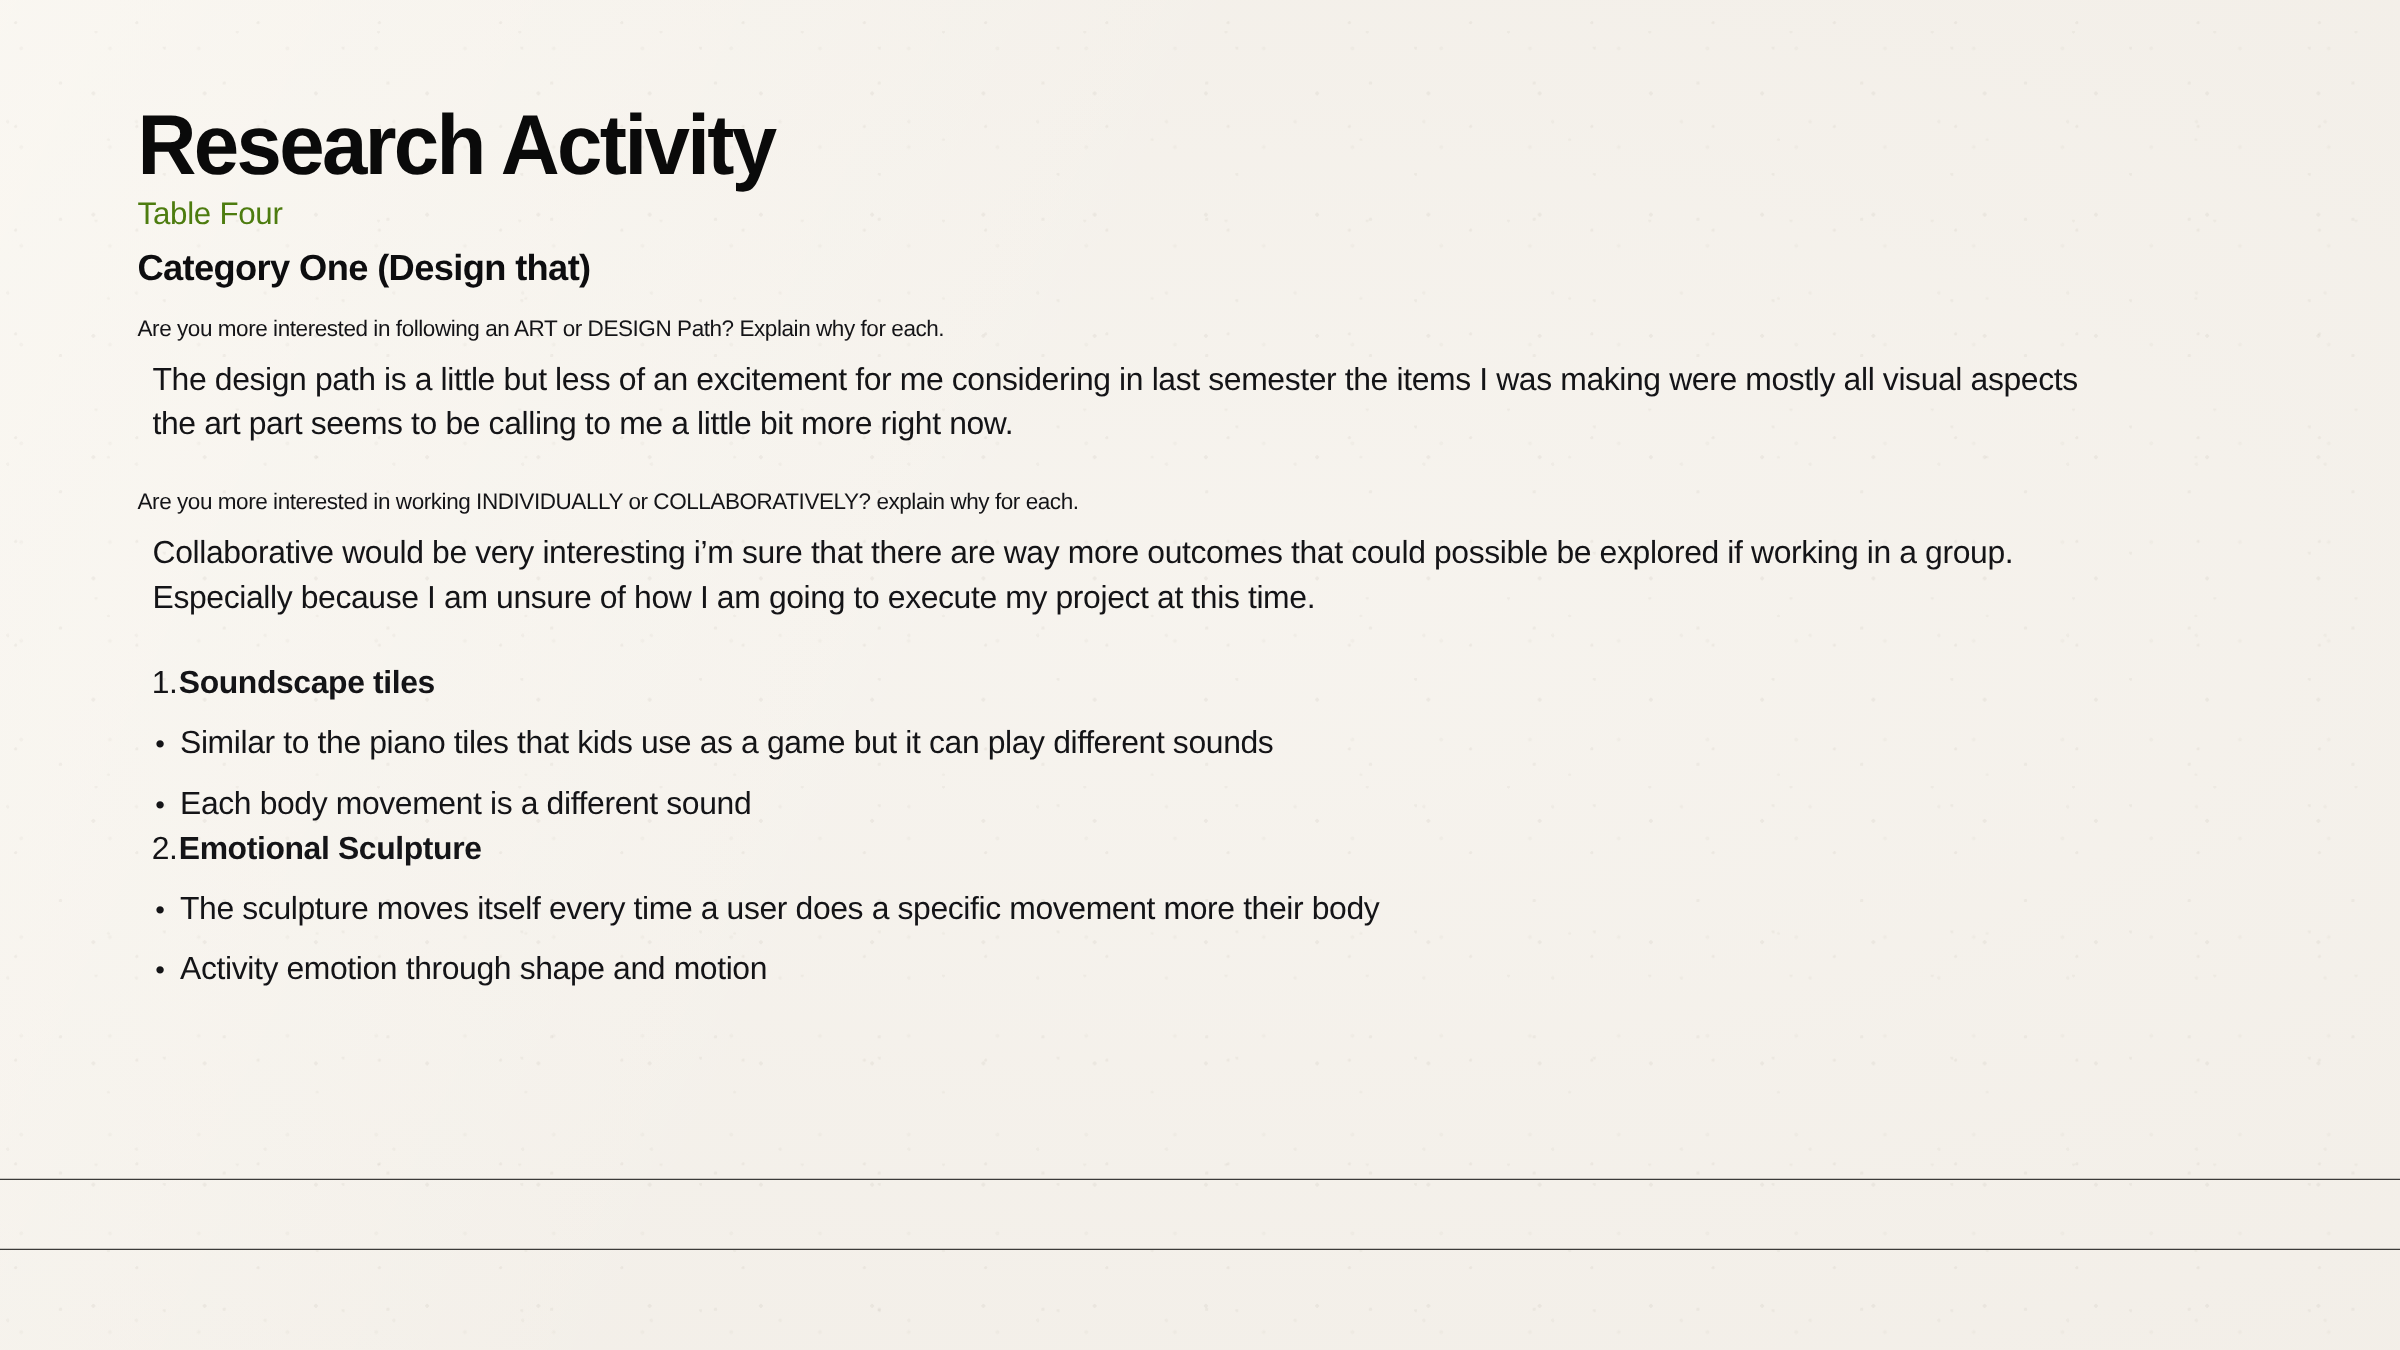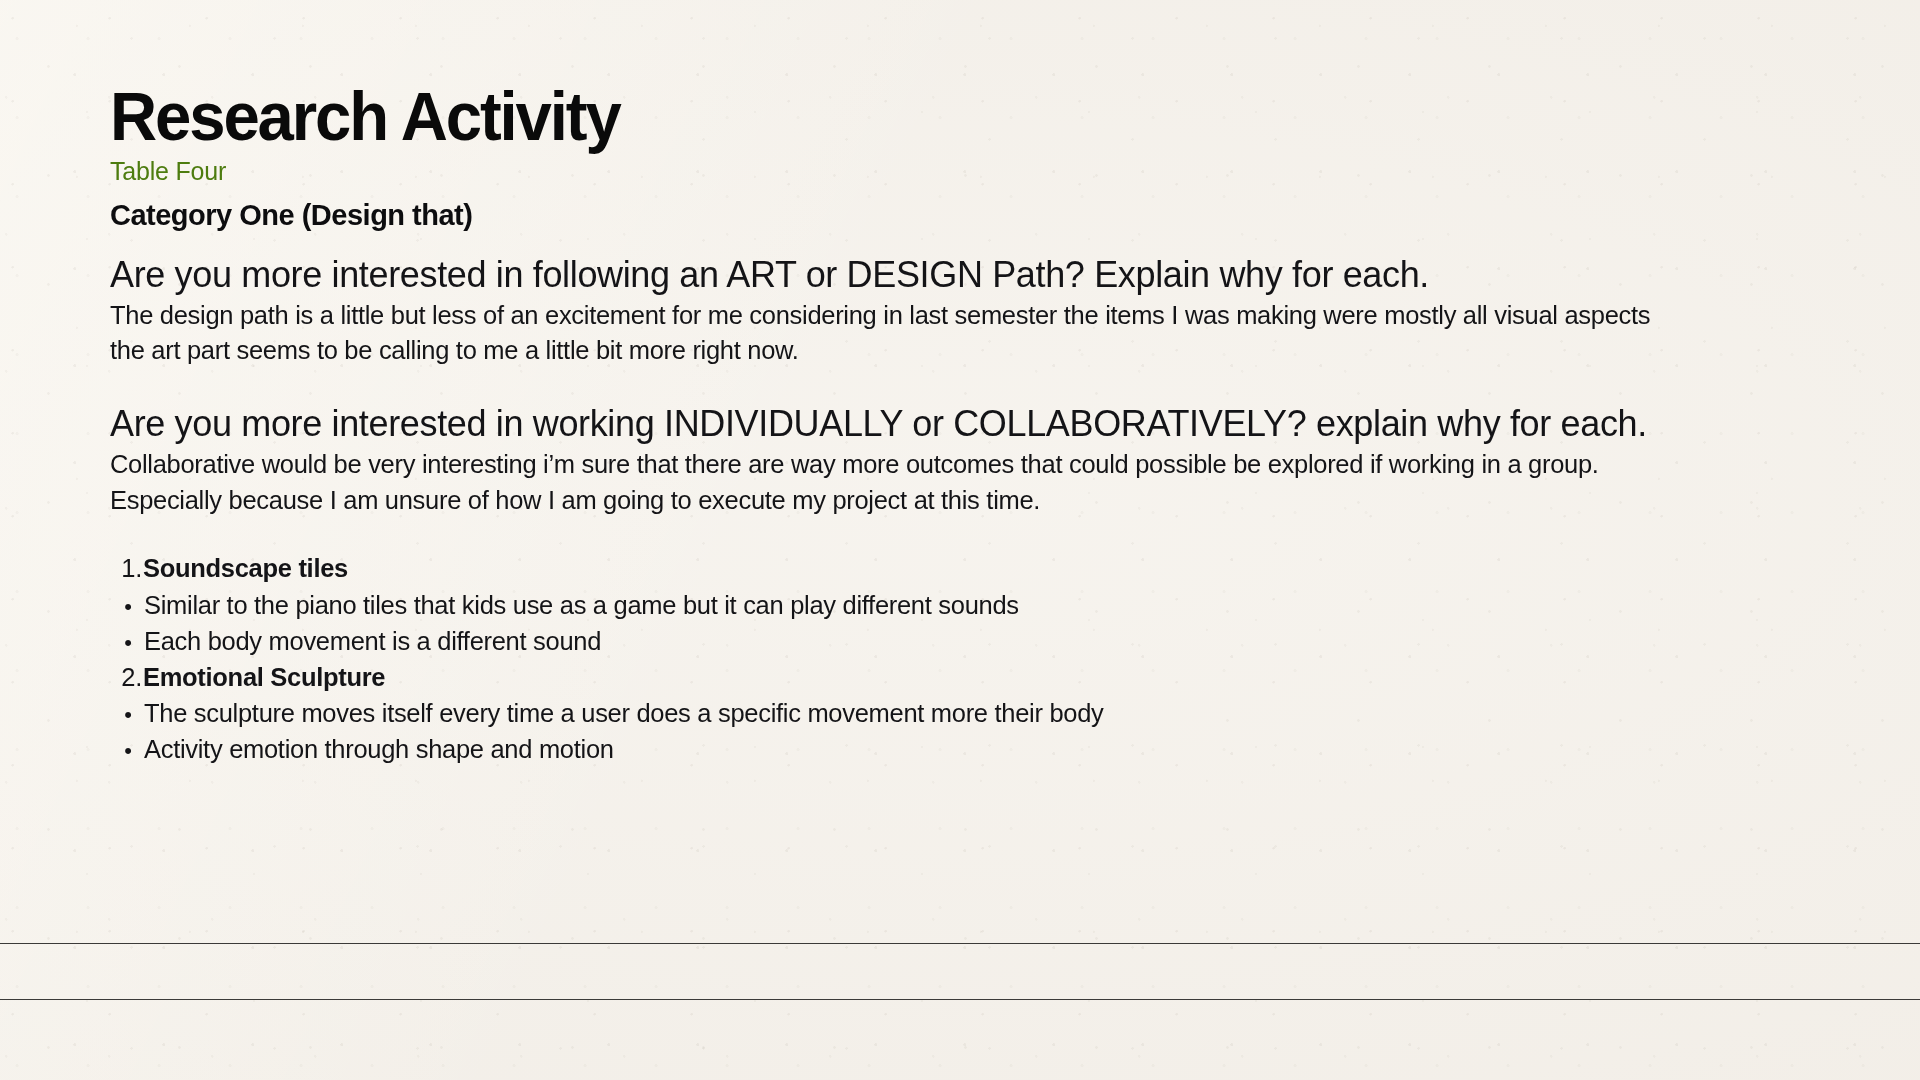--- a/index.html
+++ b/index.html
@@ -89,35 +89,35 @@
     color: #0d0d0f;
     letter-spacing: -0.5px;
     margin: 0 0 18px 0;
   }
 
   .qa-block {
     margin-bottom: 32px;
   }
 
   .question {
-    font-size: 36px;
+    font-size: 18px;
     line-height: 1.28;
     font-weight: 400;
     color: #141417;
     letter-spacing: -0.35px;
     margin: 0;
   }
 
   .answer {
     font-size: 25.5px;
     line-height: 1.40;
     font-weight: 400;
     color: #141417;
     letter-spacing: -0.3px;
-    margin: 0;
+    margin: 12px;
     max-width: 1560px;
   }
 
   .qa-block.wide .question {
     max-width: 1560px;
   }
 
   .list-wrap {
     margin: 6px 0 0 0;
     padding: 0;
@@ -150,20 +150,21 @@
   }
   .list-row.bulleted .marker {
     width: 32px;
     text-align: center;
     flex: 0 0 auto;
     font-size: 22px;
     line-height: 1;
   }
   .list-row.bulleted .item-text {
     font-weight: 400;
+    margin-top: 12px;
   }
 
   .rule {
     position: absolute;
     left: 0;
     width: 1920px;
     height: 0;
     border-top: 1.5px solid #3b3a38;
     z-index: 6;
   }

